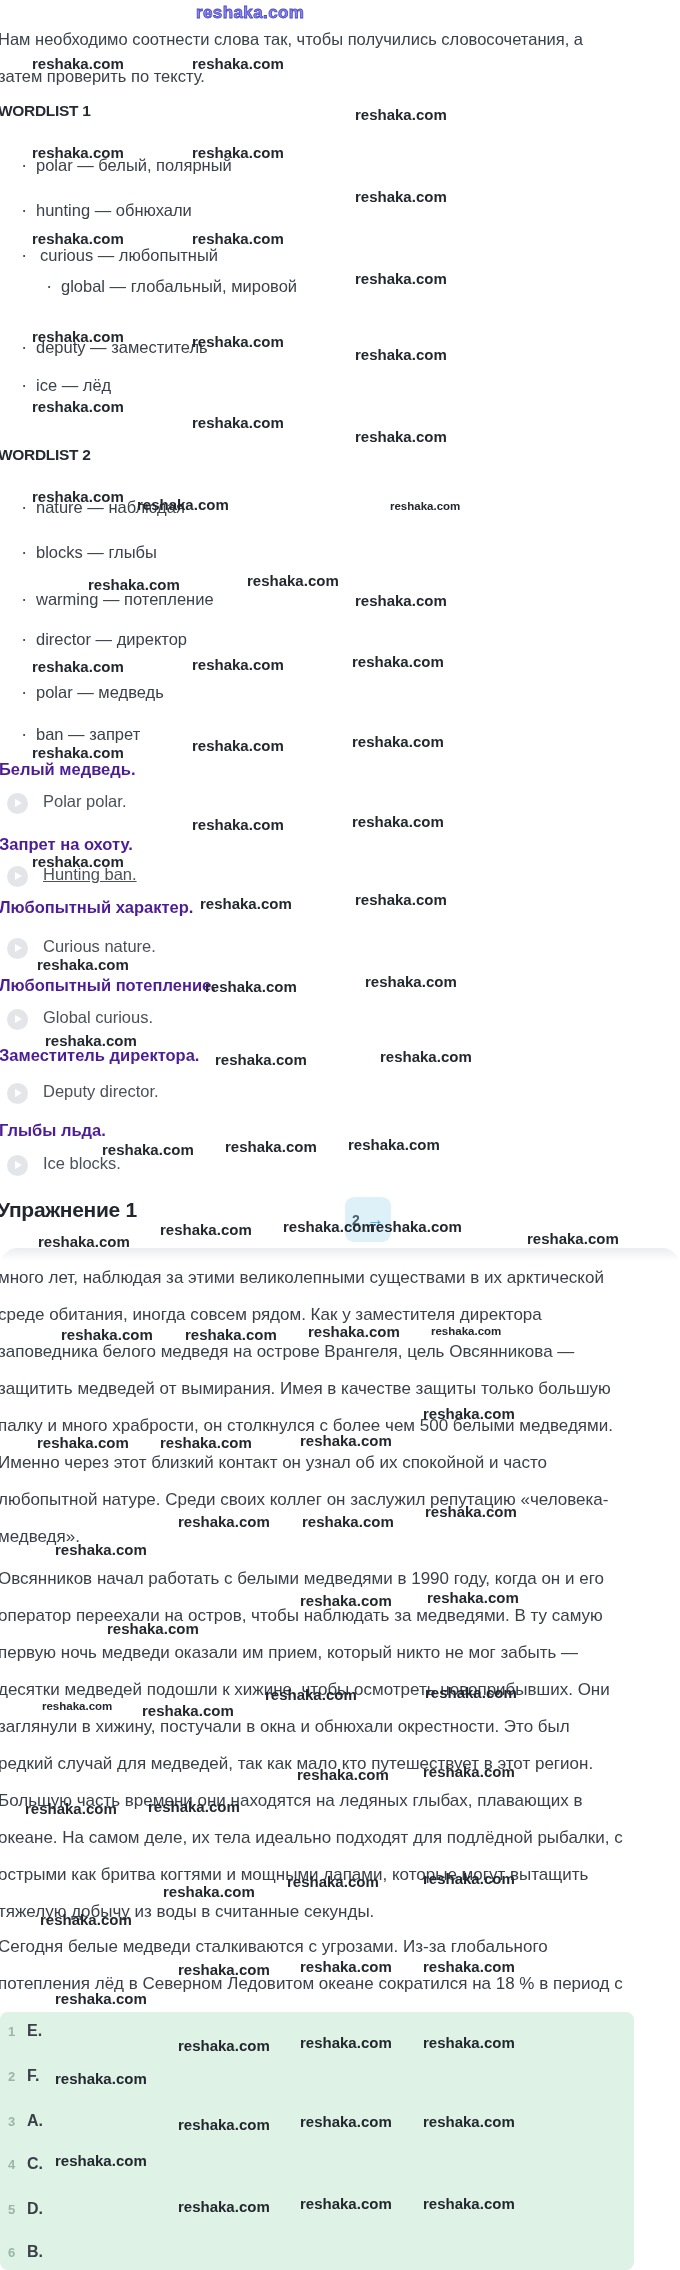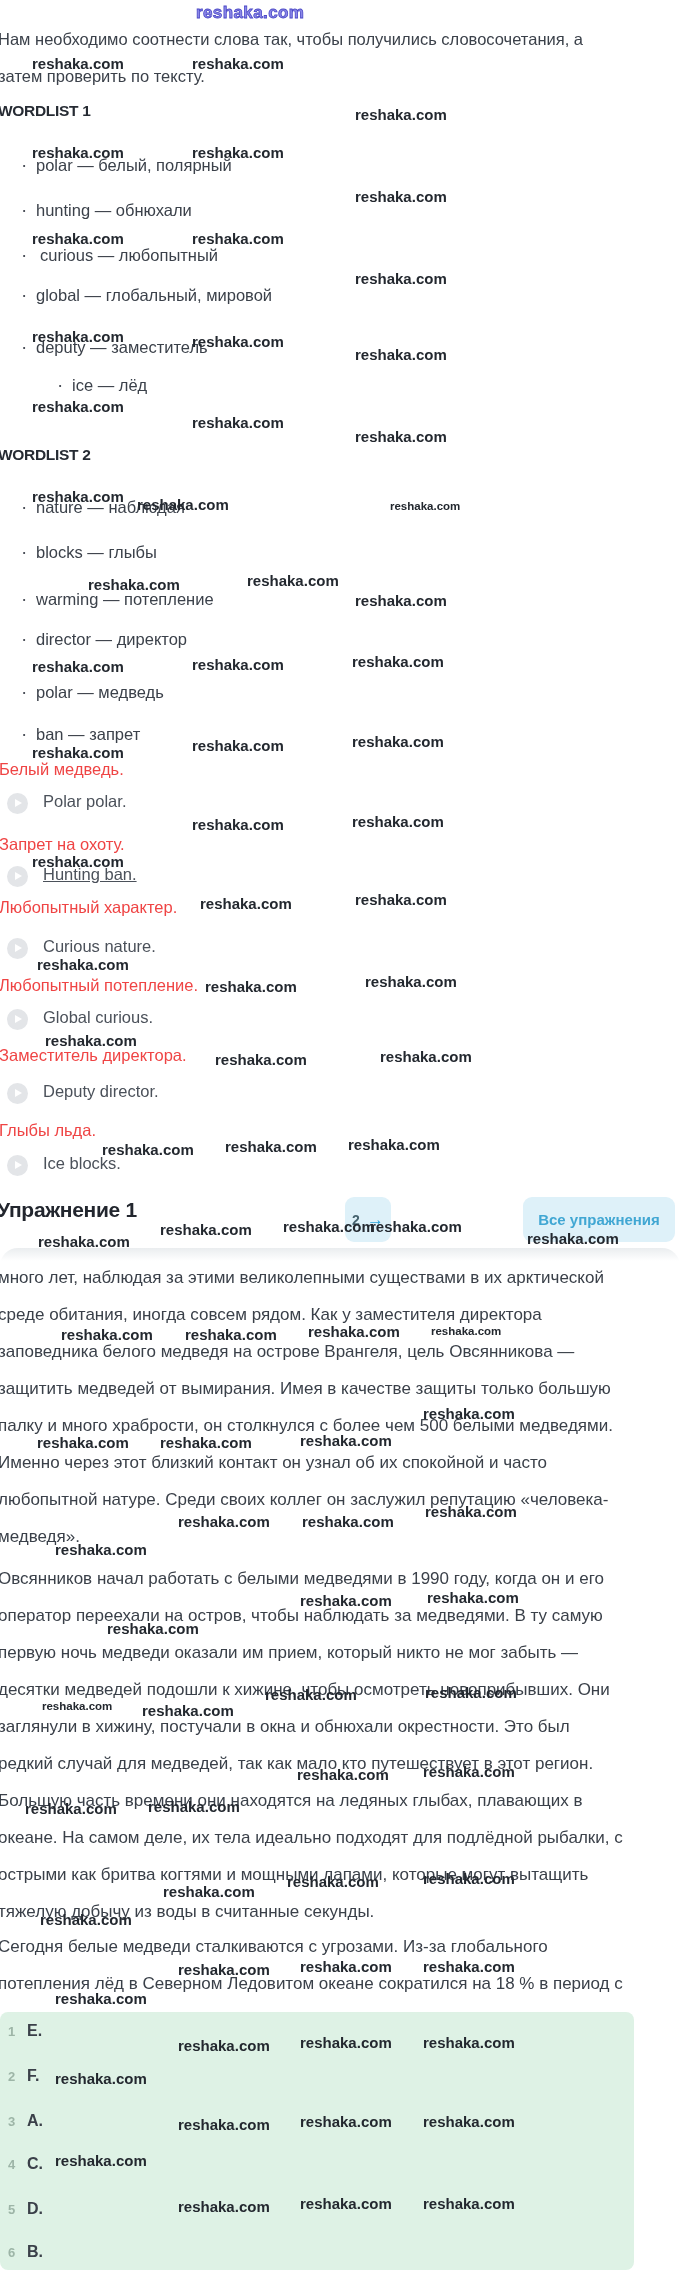--- a/index.html
+++ b/index.html
@@ -7,21 +7,21 @@
         font-family:"Liberation Sans","DejaVu Sans",sans-serif;color:#3a4049;}
   
   .wm{position:absolute;font-size:15px;font-weight:600;color:#23282f;white-space:nowrap;z-index:6;}
   .wm.s{font-size:11.5px;}
   .wm.blue{font-size:17px;font-weight:700;color:#8b88e8;-webkit-text-stroke:0.8px #4a47c6;letter-spacing:0.4px;}
   
   .txt{position:absolute;font-size:16.5px;font-weight:500;color:#3b414a;white-space:nowrap;z-index:2;}
   .wl-title{position:absolute;font-size:15.5px;font-weight:700;color:#262b33;letter-spacing:-0.3px;z-index:2;}
   .wl-item{position:absolute;left:0;padding-left:36px;font-size:16.5px;font-weight:500;color:#3b414a;white-space:nowrap;z-index:2;}
   .wl-item::before{content:"·";position:absolute;left:21px;top:-2px;font-size:19px;color:#4a4f58;}
-  .pair-ru{position:absolute;left:-1px;font-size:16.5px;font-weight:400;color:#ef4444;white-space:nowrap;z-index:2;}
+  .pair-ru{position:absolute;left:-1px;font-size:16.5px;font-weight:700;color:#4c1d95;white-space:nowrap;z-index:2;}
   .pair-en{position:absolute;left:43px;font-size:16.5px;font-weight:500;color:#4b515a;white-space:nowrap;z-index:2;}
   .play{position:absolute;left:7px;width:21px;height:21px;border-radius:50%;background:#e3e5e8;z-index:2;cursor:pointer;}
   .play::before{content:"";position:absolute;left:8px;top:6px;width:0;height:0;
     border-left:7px solid #ffffff;border-top:4.5px solid transparent;border-bottom:4.5px solid transparent;}
   
   .ex-title{position:absolute;left:-3px;top:1198px;font-size:21px;font-weight:700;color:#22262e;letter-spacing:-0.3px;white-space:nowrap;z-index:2;}
   .btn{position:absolute;top:1197px;height:45px;background:#def1f9;border-radius:9px;display:flex;
        align-items:center;justify-content:center;gap:7px;font-size:15px;font-weight:600;z-index:2;cursor:pointer;}
   #btn-next{left:345px;width:46px;}
   #btn-next .num{color:#45626e;font-size:14px;}
@@ -46,21 +46,20 @@
   <div class="txt" style="left:-2px;top:67px;">затем проверить по тексту.</div>
 
   <div class="wl-title" style="left:-2px;top:102px;">WORDLIST 1</div>
   <div class="wl-title" style="left:-2px;top:446px;">WORDLIST 2</div>
 
   <div class="ex-title">Упражнение 1</div>
   <div class="btn" id="btn-next">
     <span class="num">2</span>
     <span class="arr">→</span>
   </div>
-  <div class="btn" id="btn-all">Все упражнения</div>
 
   <div class="card"></div>
   <div class="passage" style="top:1259px;">много лет, наблюдая за этими великолепными существами в их арктической
 среде обитания, иногда совсем рядом. Как у заместителя директора
 заповедника белого медведя на острове Врангеля, цель Овсянникова —
 защитить медведей от вымирания. Имея в качестве защиты только большую
 палку и много храбрости, он столкнулся с более чем 500 белыми медведями.
 Именно через этот близкий контакт он узнал об их спокойной и часто
 любопытной натуре. Среди своих коллег он заслужил репутацию «человека-
 медведя».</div>
@@ -75,23 +74,23 @@
 острыми как бритва когтями и мощными лапами, которые могут вытащить
 тяжелую добычу из воды в считанные секунды.</div>
   <div class="passage" style="top:1928px;">Сегодня белые медведи сталкиваются с угрозами. Из-за глобального
 потепления лёд в Северном Ледовитом океане сократился на 18 % в период с</div>
 
   <div class="answers"></div>
 
 <div class="wl-item" style="top: 156px;">polar — белый, полярный</div>
     <div class="wl-item" style="top: 201px;">hunting — обнюхали</div>
     <div class="wl-item" style="top: 246px; padding-left: 40px;">curious — любопытный</div>
-    <div class="wl-item" style="top: 286px;">global — глобальный, мировой</div>
+    <div class="wl-item" style="top: 277px; margin-left: 25px;">global — глобальный, мировой</div>
     <div class="wl-item" style="top: 338px;">deputy — заместитель</div>
-    <div class="wl-item" style="top: 376px; margin-left: 36px;">ice — лёд</div>
+    <div class="wl-item" style="top: 376px;">ice — лёд</div>
     <div class="wl-item" style="top: 498px;">nature — наблюдая</div>
     <div class="wl-item" style="top: 543px;">blocks — глыбы</div>
     <div class="wl-item" style="top: 590px;">warming — потепление</div>
     <div class="wl-item" style="top: 630px;">director — директор</div>
     <div class="wl-item" style="top: 683px;">polar — медведь</div>
     <div class="wl-item" style="top: 725px;">ban — запрет</div>
     <div class="pair-ru" style="top: 760px;">Белый медведь.</div>
     <div class="play" style="top: 793px;"></div>
     <div class="pair-en" style="top: 792px;">Polar polar.</div>
     <div class="pair-ru" style="top: 835px;">Запрет на охоту.</div>

